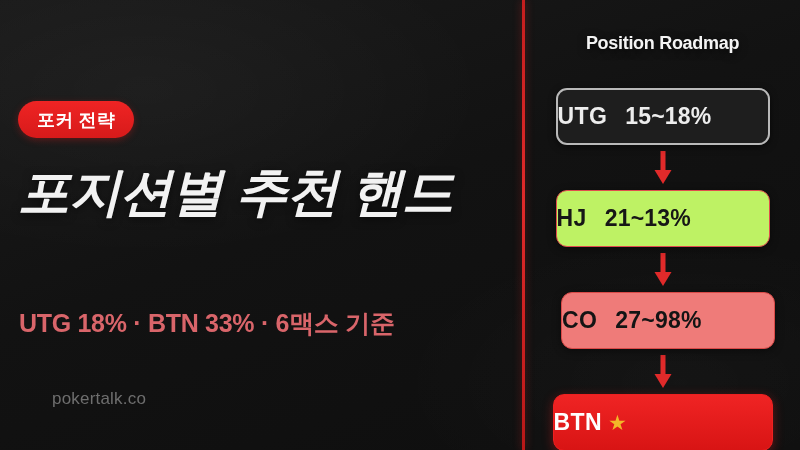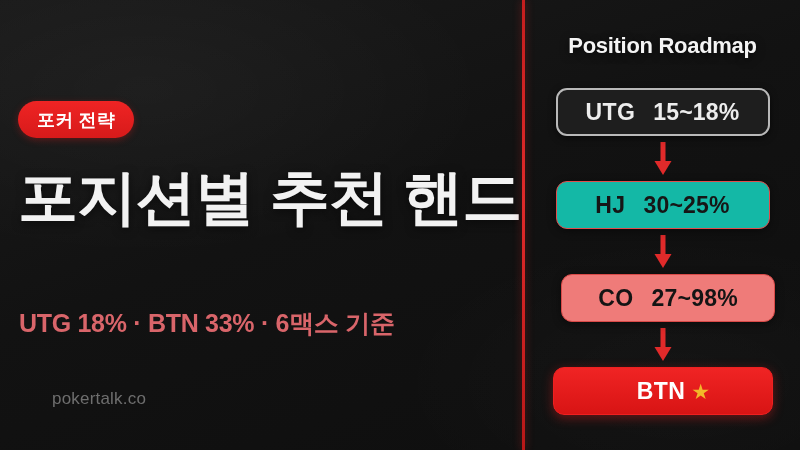--- a/index.html
+++ b/index.html
@@ -58,26 +58,27 @@
     white-space: nowrap;
   }
   .headline {
     position: absolute;
     left: 18px;
     top: 160px;
     width: 490px;
   }
   .headline-line {
     color: #f2f2f2;
-    font-size: 60px;
+    font-size: 52px;
     font-weight: bold;
     line-height: 1.26;
     letter-spacing: -1px;
     white-space: nowrap;
     text-shadow: 0 2px 10px rgba(0,0,0,0.55);
+    font-style: italic;
   }
   .subtitle {
     position: absolute;
     left: 19px;
     top: 307px;
     color: #d9656a;
     font-size: 25px;
     font-weight: bold;
     letter-spacing: -0.3px;
     white-space: nowrap;
@@ -112,39 +113,39 @@
     width: 275px; height: 450px;
     z-index: 2;
   }
   .roadmap-title {
     position: absolute;
     left: 0;
     top: 33px;
     width: 275px;
     text-align: center;
     color: #f4f4f4;
-    font-size: 22px;
+    font-size: 18px;
     font-weight: bold;
     letter-spacing: -0.3px;
     text-shadow: 0 2px 8px rgba(0,0,0,0.6);
   }
   .roadmap-chain {
     position: absolute;
     left: 0;
     top: 88px;
     width: 275px;
   }
   .pos-card {
     position: relative;
     margin: 0 auto;
-    height: 48px;
+    height: 57px;
     border-radius: 11px;
     display: flex;
     align-items: center;
-    justify-content: center;
+    justify-content: flex-start;
     gap: 18px;
     box-sizing: border-box;
   }
   .pos-card .pos-label {
     font-size: 23px;
     font-weight: bold;
     letter-spacing: 0.4px;
     line-height: 1;
   }
   .pos-card .pos-range {
@@ -163,21 +164,21 @@
   .card-utg {
     width: 214px;
     background: #1e1e1e;
     border: 2px solid #b9b9b9;
     box-shadow: 0 2px 7px rgba(0,0,0,0.55);
   }
   .card-utg .pos-label, .card-utg .pos-range { color: #ededed; }
 
   .card-hj {
     width: 214px;
-    background: #14b8a6;
+    background: #bef264;
     border: 1.5px solid #e04d4d;
     box-shadow: 0 2px 8px rgba(0,0,0,0.45);
   }
   .card-hj .pos-label, .card-hj .pos-range { color: #161616; }
 
   .card-co {
     width: 214px;
     background: #ef7b79;
     border: 1.5px solid #d94a48;
     box-shadow: 0 2px 8px rgba(0,0,0,0.45);
@@ -185,21 +186,21 @@
   }
   .card-co .pos-label, .card-co .pos-range { color: #141414; }
 
   .card-btn {
     width: 220px;
     background: linear-gradient(180deg, #f02424 0%, #d81414 100%);
     border: 1.5px solid #ef2020;
     box-shadow: 0 3px 11px rgba(224,30,30,0.42);
     gap: 14px;
   }
-  .card-btn .pos-label, .card-btn .pos-range { color: #ffffff; margin-left: 22px; }
+  .card-btn .pos-label, .card-btn .pos-range { color: #ffffff; }
   .card-btn .pos-star { color: #f2b829; }
 
   .arrow-gap {
     height: 45px;
     display: flex;
     align-items: center;
     justify-content: center;
   }
   .arrow-down {
     display: block;
@@ -240,21 +241,21 @@
 
       <div class="arrow-gap">
         <svg class="arrow-down" width="18" height="34" viewBox="0 0 18 34">
           <rect x="6.5" y="0" width="5" height="22" fill="#e02a2a"></rect>
           <polygon points="9,33 0.5,19 17.5,19" fill="#e02a2a"></polygon>
         </svg>
       </div>
 
       <div class="pos-card card-hj">
         <span class="pos-label">HJ</span>
-        <span class="pos-range">30~25%</span>
+        <span class="pos-range">21~13%</span>
       </div>
 
       <div class="arrow-gap">
         <svg class="arrow-down" width="18" height="34" viewBox="0 0 18 34">
           <rect x="6.5" y="0" width="5" height="22" fill="#e02a2a"></rect>
           <polygon points="9,33 0.5,19 17.5,19" fill="#e02a2a"></polygon>
         </svg>
       </div>
 
       <div class="pos-card card-co">

